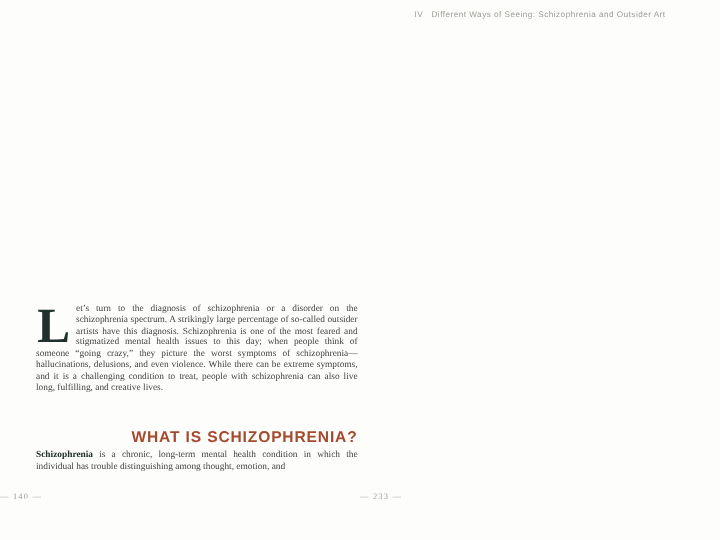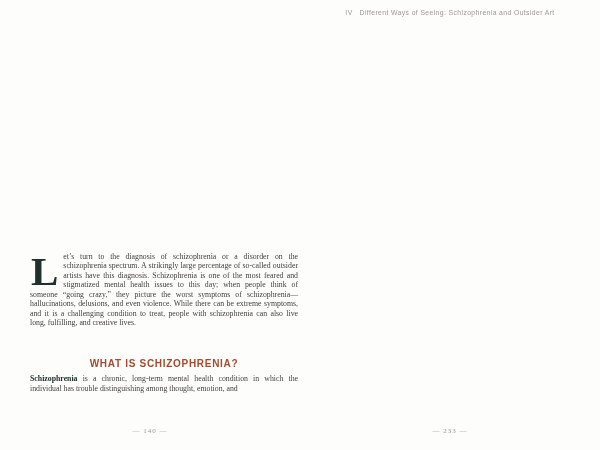--- a/index.html
+++ b/index.html
@@ -47,48 +47,48 @@
     float: left;
     font-size: 41px;
     line-height: 33px;
     padding: 3px 5px 0 1px;
     font-weight: bold;
     color: var(--ink-dark, #1d312e);
   }
 
   .section-heading {
     font-family: "Liberation Sans", sans-serif;
-    font-size: 10px;
+    font-size: 13px;
     font-weight: bold;
     letter-spacing: 0.7px;
-    text-align: center;
+    text-align: right;
     color: var(--heading-accent, #a64a2f);
     margin: 31px 0 6px 0;
   }
   .lead-para { margin: 0; }
 
   .running-head {
     position: absolute;
     top: 9px;
     left: 0;
     width: 100%;
     text-align: center;
     font-family: "Liberation Sans", sans-serif;
     font-size: 6.8px;
     letter-spacing: 0.4px;
     color: var(--muted-gray, #9d9b97);
   }
   .running-head .numeral { margin-right: 7px; }
 
   .folio {
     position: absolute;
-    top: 427px;
+    top: 410px;
     left: 0;
     width: 100%;
-    text-align: center;
+    text-align: left;
     font-size: 7px;
     letter-spacing: 1px;
     color: var(--muted-gray, #8f8d89);
   }
 </style>
 </head>
 <body>
 
 <div class="spread">
 

